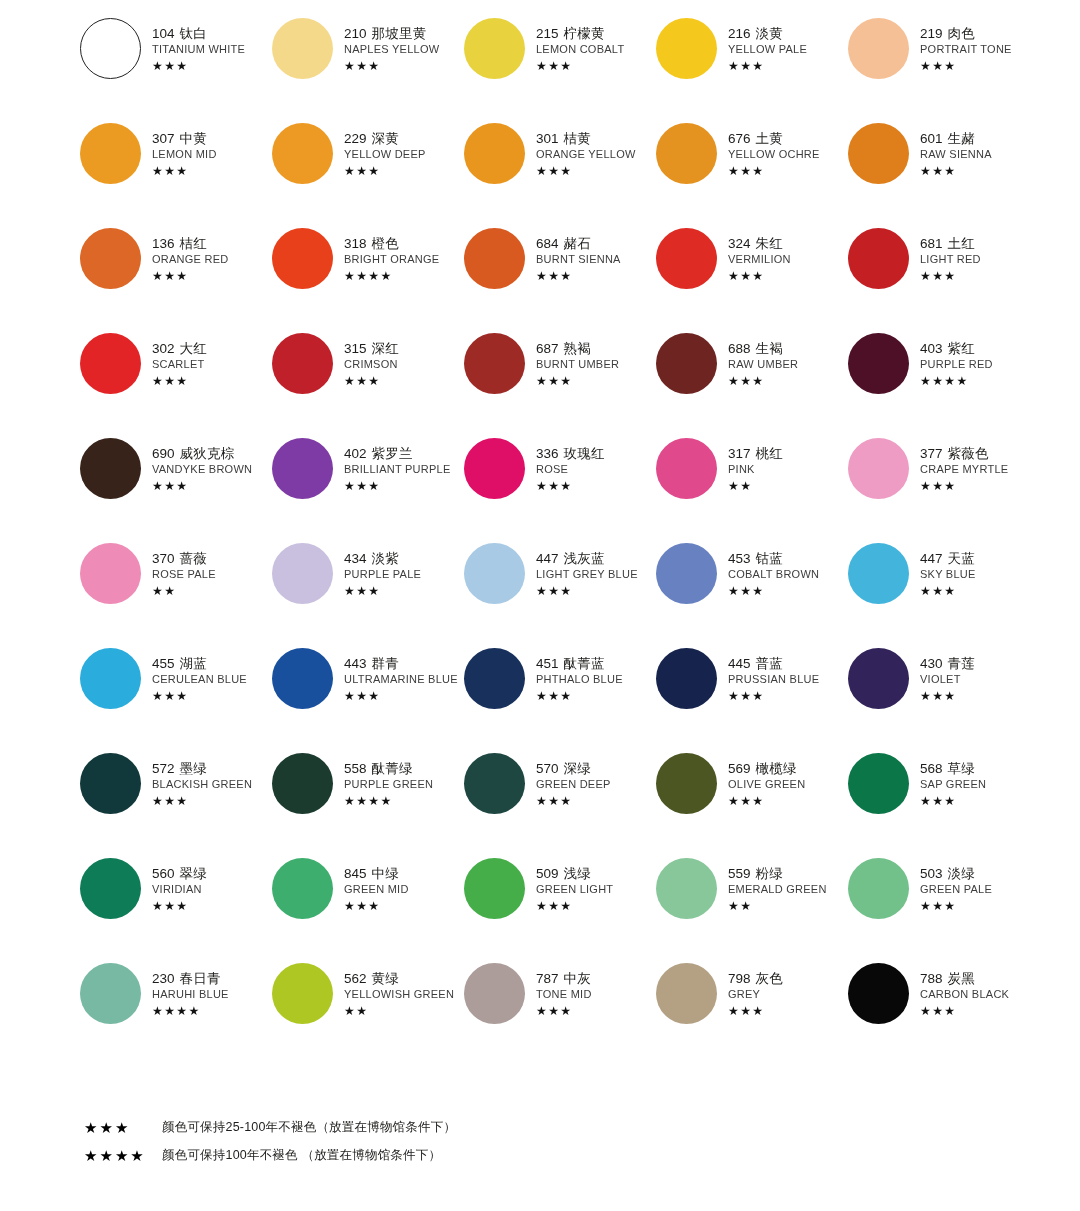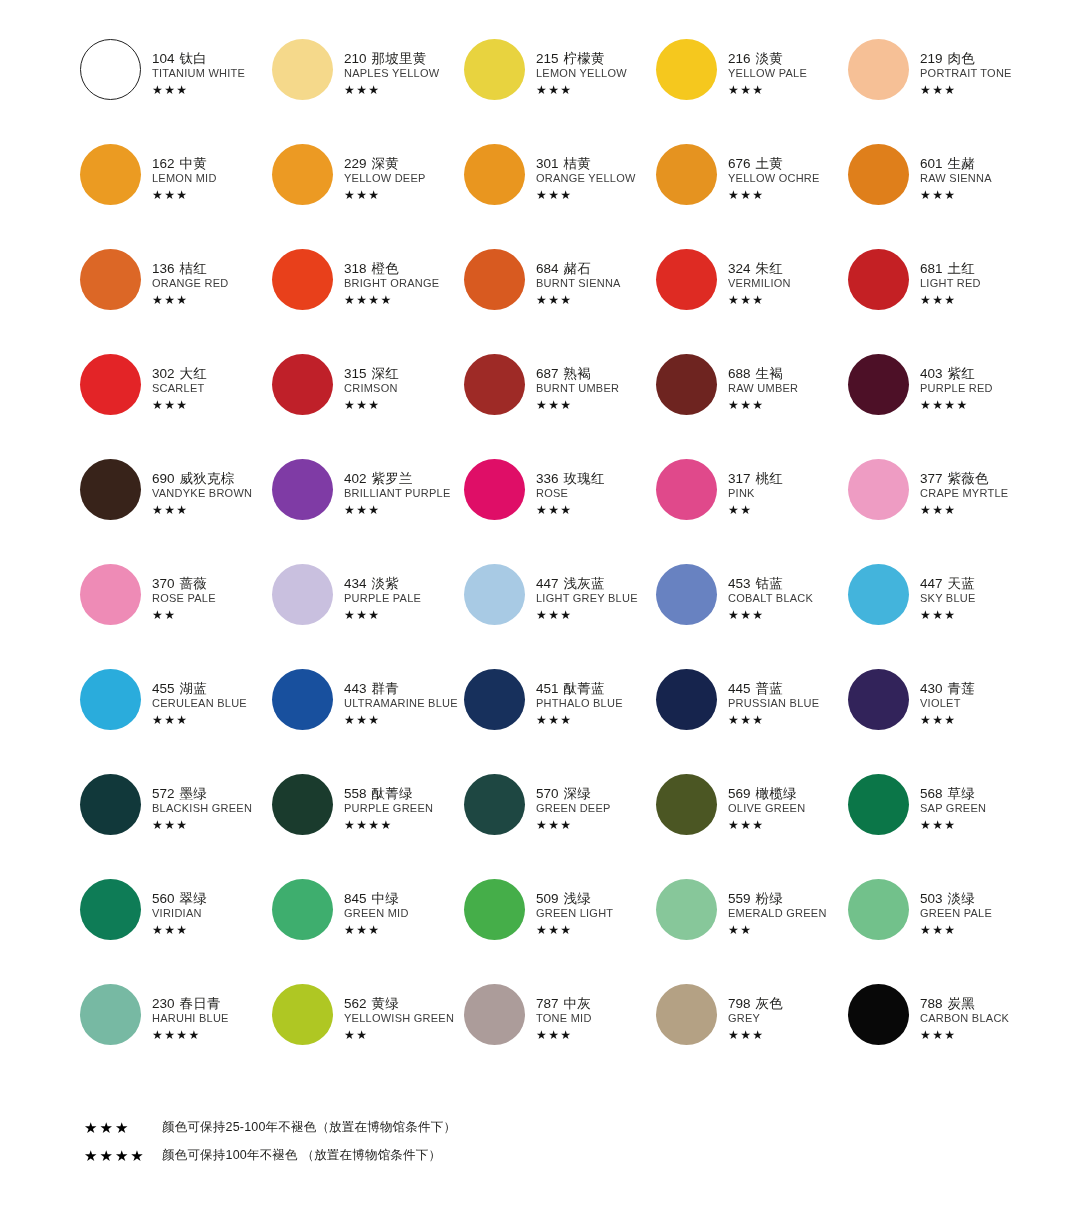--- a/index.html
+++ b/index.html
@@ -23,21 +23,21 @@
   }
   .grid {
     display: grid;
     grid-template-columns: repeat(5, 192px);
     grid-auto-rows: 105px;
     margin-left: 78px;
     margin-top: 2px;
   }
   .swatch-cell {
     display: flex;
-    align-items: center;
+    align-items: flex-start;
     position: relative;
   }
   .dot-wrap {
     width: 64px;
     flex: 0 0 64px;
     display: flex;
     justify-content: center;
     padding-top: 2px;
   }
   .dot {
@@ -136,21 +136,21 @@
           <div class="name-en">NAPLES YELLOW</div>
           <div class="stars">★★★</div>
         </div>
       </div>
       <div class="swatch-cell">
         <div class="dot-wrap">
           <span class="dot" style="background: rgb(232, 211, 63);"></span>
         </div>
         <div class="info">
           <div class="name-cn"><span class="code">215</span><span class="cn">柠檬黄</span></div>
-          <div class="name-en">LEMON YELLOW</div>
+          <div class="name-en">LEMON COBALT</div>
           <div class="stars">★★★</div>
         </div>
       </div>
       <div class="swatch-cell">
         <div class="dot-wrap">
           <span class="dot" style="background: rgb(245, 200, 30);"></span>
         </div>
         <div class="info">
           <div class="name-cn"><span class="code">216</span><span class="cn">淡黄</span></div>
           <div class="name-en">YELLOW PALE</div>
@@ -165,21 +165,21 @@
           <div class="name-cn"><span class="code">219</span><span class="cn">肉色</span></div>
           <div class="name-en">PORTRAIT TONE</div>
           <div class="stars">★★★</div>
         </div>
       </div>
       <div class="swatch-cell">
         <div class="dot-wrap">
           <span class="dot" style="background: rgb(235, 155, 34);"></span>
         </div>
         <div class="info">
-          <div class="name-cn"><span class="code">162</span><span class="cn">中黄</span></div>
+          <div class="name-cn"><span class="code">307</span><span class="cn">中黄</span></div>
           <div class="name-en">LEMON MID</div>
           <div class="stars">★★★</div>
         </div>
       </div>
       <div class="swatch-cell">
         <div class="dot-wrap">
           <span class="dot" style="background: rgb(236, 154, 35);"></span>
         </div>
         <div class="info">
           <div class="name-cn"><span class="code">229</span><span class="cn">深黄</span></div>
@@ -396,21 +396,21 @@
           <div class="name-en">LIGHT GREY BLUE</div>
           <div class="stars">★★★</div>
         </div>
       </div>
       <div class="swatch-cell">
         <div class="dot-wrap">
           <span class="dot" style="background: rgb(104, 130, 193);"></span>
         </div>
         <div class="info">
           <div class="name-cn"><span class="code">453</span><span class="cn">钴蓝</span></div>
-          <div class="name-en">COBALT BLACK</div>
+          <div class="name-en">COBALT BROWN</div>
           <div class="stars">★★★</div>
         </div>
       </div>
       <div class="swatch-cell">
         <div class="dot-wrap">
           <span class="dot" style="background: rgb(67, 180, 220);"></span>
         </div>
         <div class="info">
           <div class="name-cn"><span class="code">447</span><span class="cn">天蓝</span></div>
           <div class="name-en">SKY BLUE</div>

